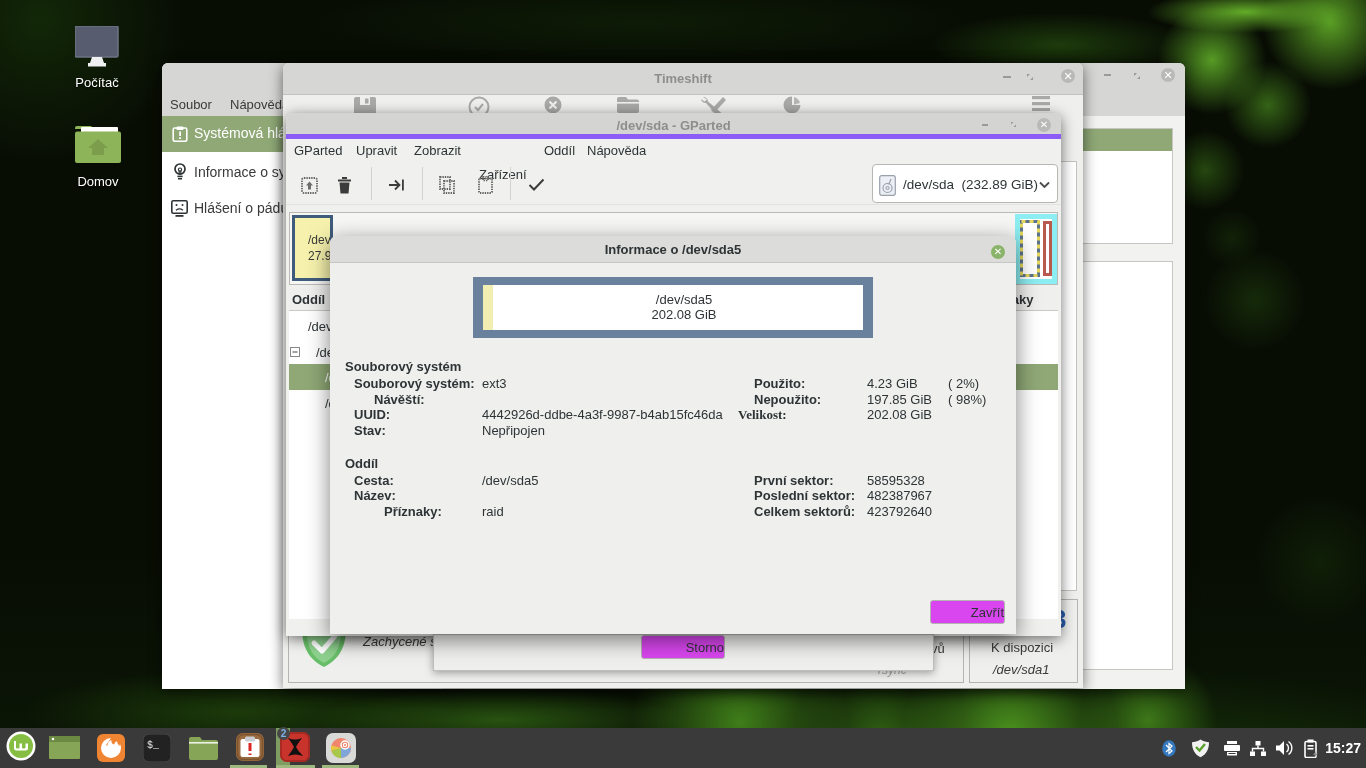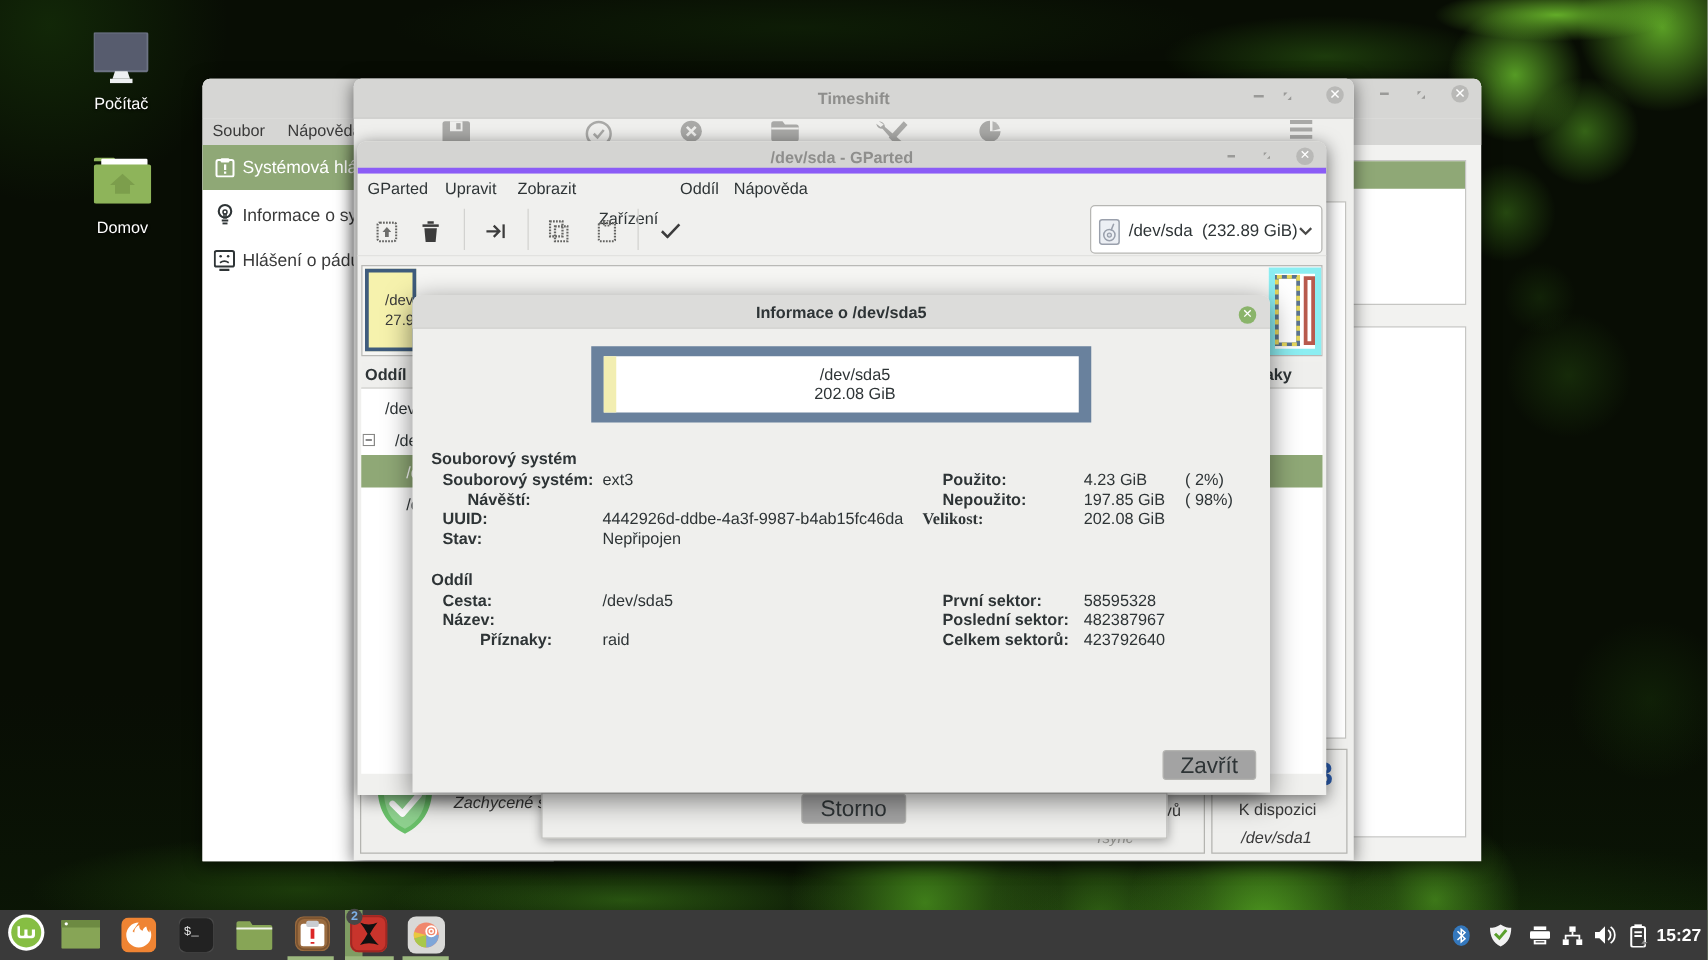--- a/index.html
+++ b/index.html
@@ -72,21 +72,21 @@
   #gpTools { position:absolute; top:48px; left:0; right:0; height:44px; border-bottom:1px solid #e2e2e0; }
   .gpSep { position:absolute; top:6px; width:1px; height:33px; background:#d2d2d0; }
   #gpCombo { position:absolute; left:586px; top:51px; width:186px; height:39px; background:#fff; border:1px solid #b6b6b3; border-radius:4px; }
   #gpDisk { position:absolute; left:3px; top:99px; width:769px; height:73px; background:#f6f6f4; border:1px solid #b9b9b6; }
   #gpHdrRow { position:absolute; left:3px; top:176px; width:769px; height:22px; background:#efefed; border-bottom:1px solid #c9c9c6; font-weight:bold; font-size:13px; color:#2e3436; }
   #gpTable { position:absolute; left:3px; top:198px; width:769px; height:308px; background:#fff; font-size:13px; color:#2e3436; }
   #gpStatus { position:absolute; left:0; bottom:0; width:100%; height:17px; background:#f4f4f2; border-top:1px solid #cfcfcc; font-size:13px; color:#2e3436; }
 
   
   #storno { left:433px; top:634px; width:501px; height:37px; background:#efefed; border:1px solid #bebebb; box-shadow:0 2px 8px rgba(0,0,0,.35); z-index:40; position:absolute; }
-  .gbtn { position:absolute; background:#a3a3a3; border:1px solid #b3b3b0; border-radius:3px; font-size:18px; color:#2e3436; text-align:center; }
+  .gbtn { position:absolute; background:#d946ef; border:1px solid #b3b3b0; border-radius:3px; font-size:13px; color:#2e3436; text-align:right; }
 
   
   #infodlg { left:330px; top:200px; width:686px; height:398px; background:#efefed; z-index:50; position:absolute; border-radius:7px 7px 0 0; box-shadow:0 6px 22px rgba(0,0,0,.5);margin-top:36px; }
   #idTitle { position:absolute; top:0; left:0; right:0; height:27px; background:#dcdcda; border-radius:7px 7px 0 0; border-bottom:1px solid #c6c6c4; }
   #idGraphic { position:absolute; left:143px; top:41px; width:400px; height:61px; background:#69819d; }
   #idGraphic .inner { position:absolute; left:10px; top:8px; right:10px; bottom:8px; background:#fff; }
   #idGraphic .used { position:absolute; left:0; top:0; bottom:0; width:10px; background:#f2eeb1; }
   .idtxt { position:absolute; font-size:13px; color:#2e3436; white-space:nowrap; }
   .b { font-weight:bold; }
 

